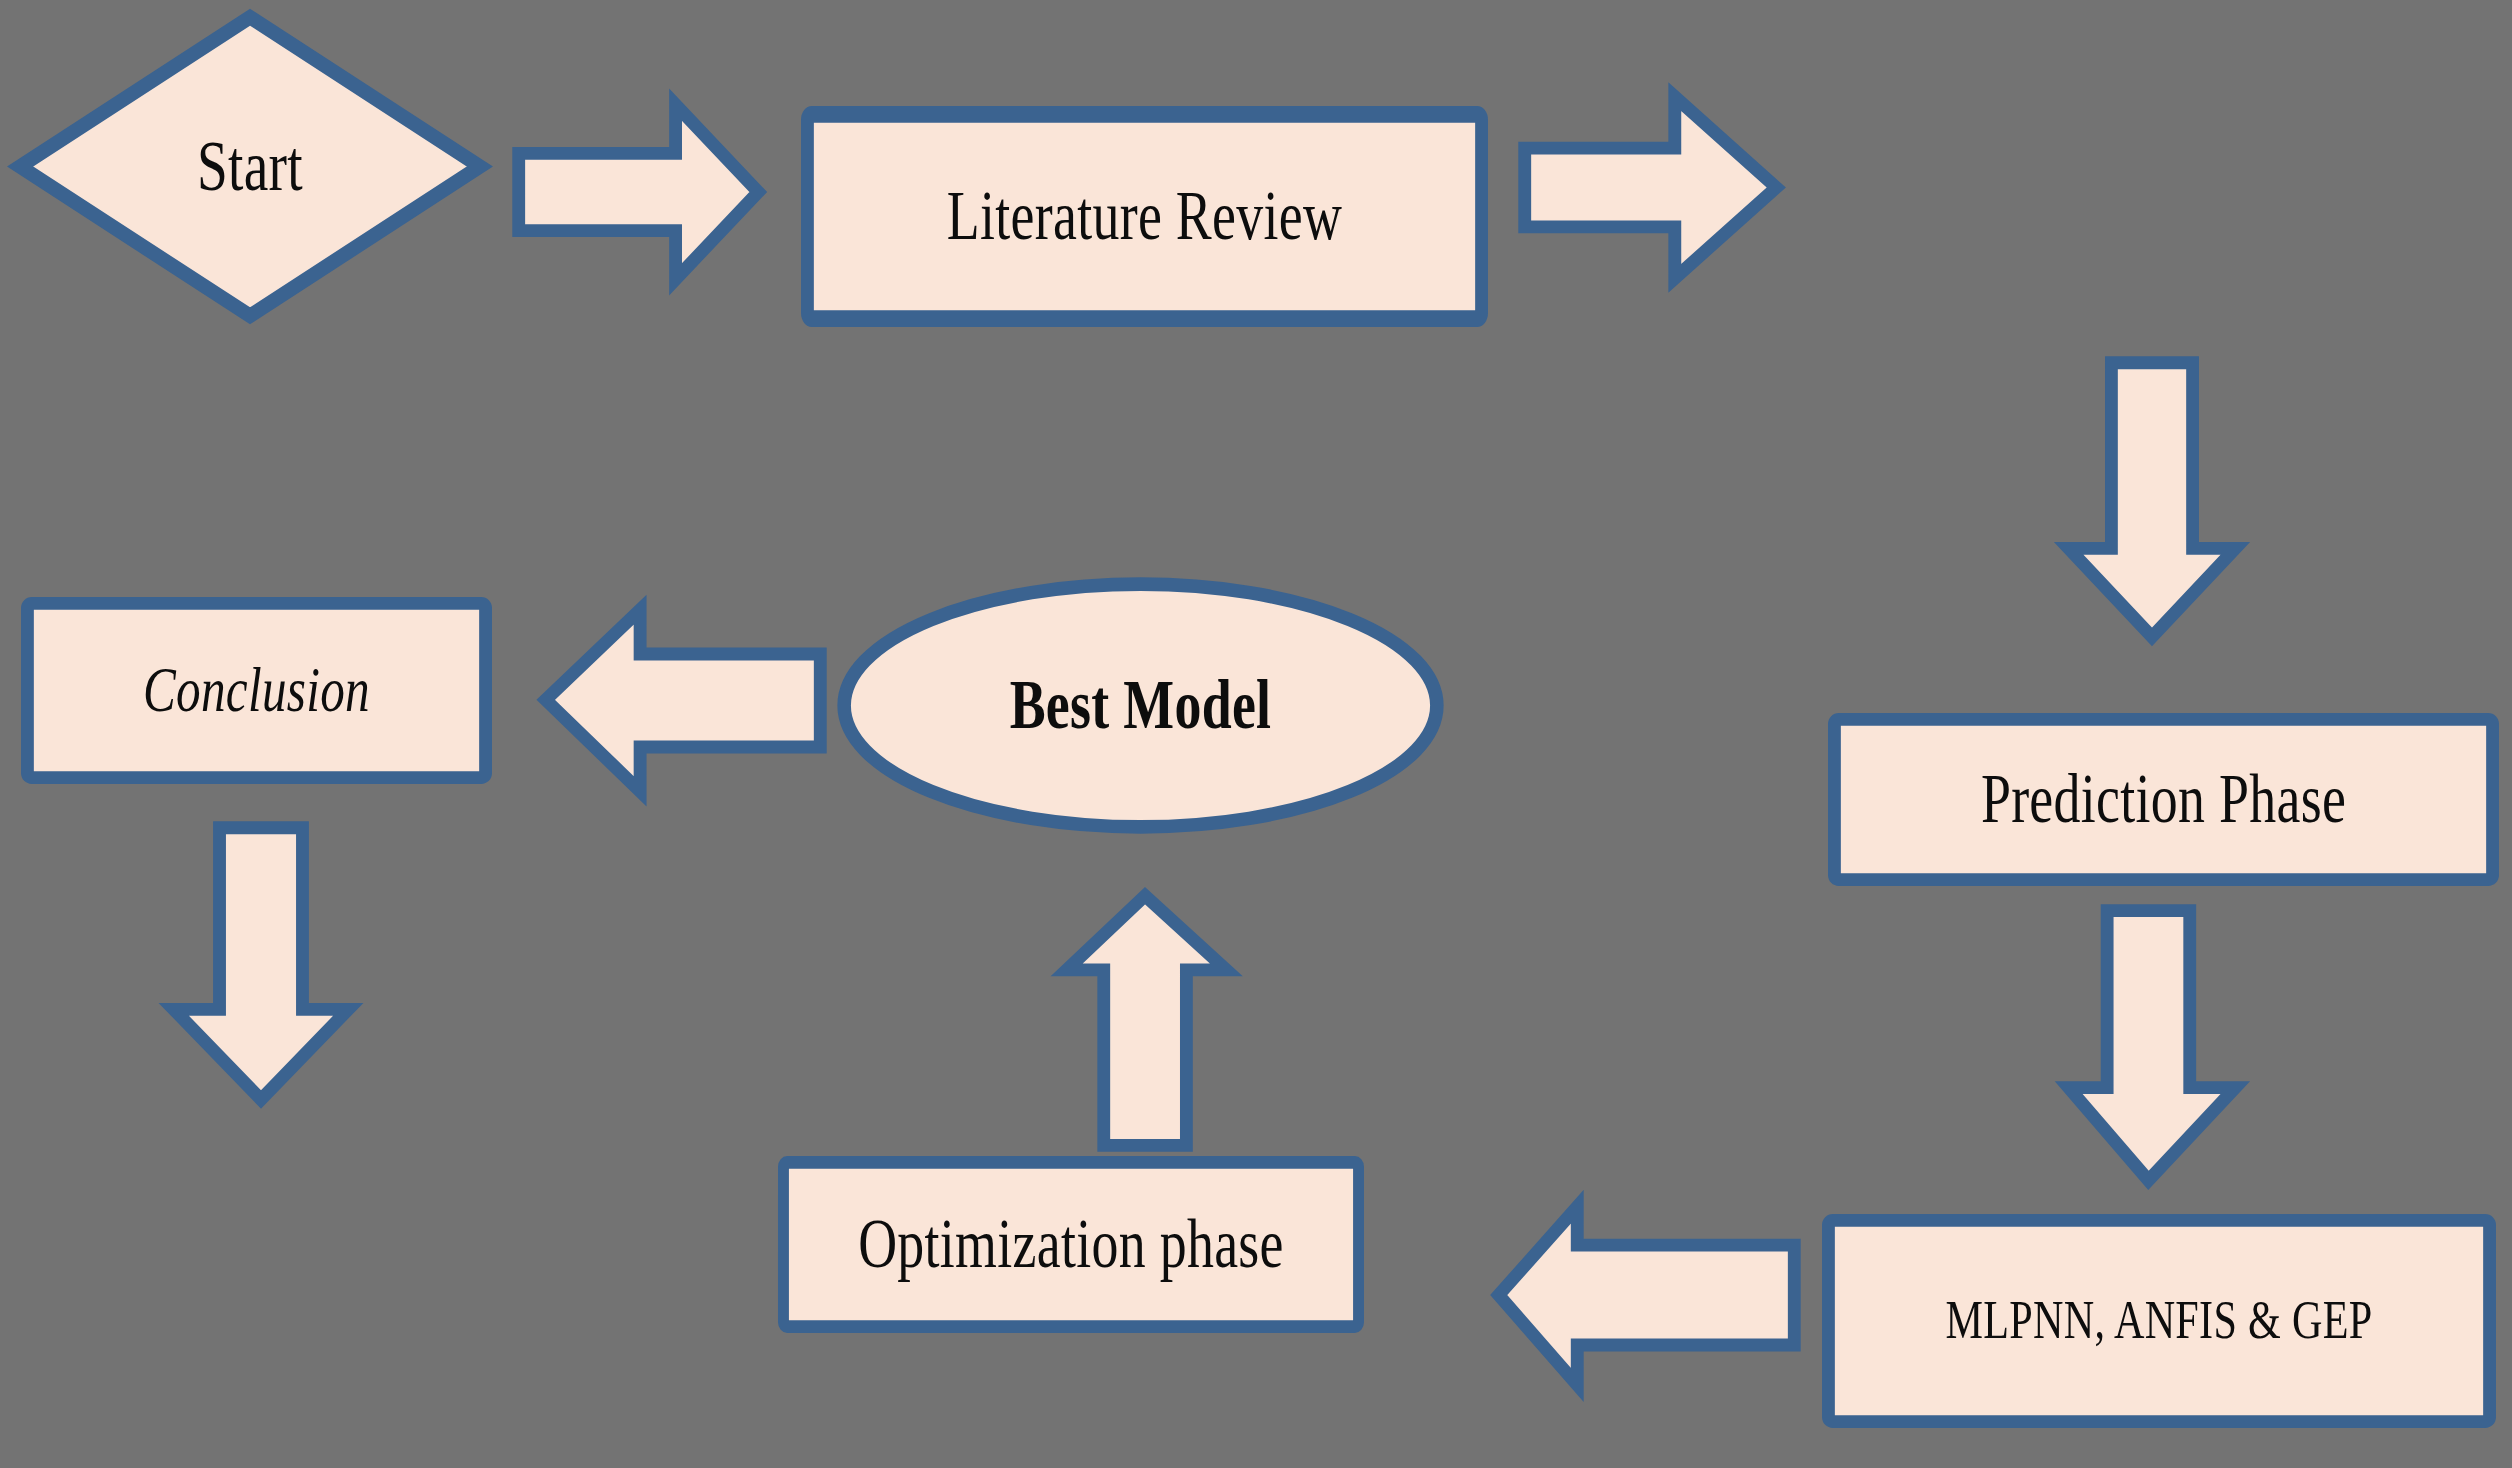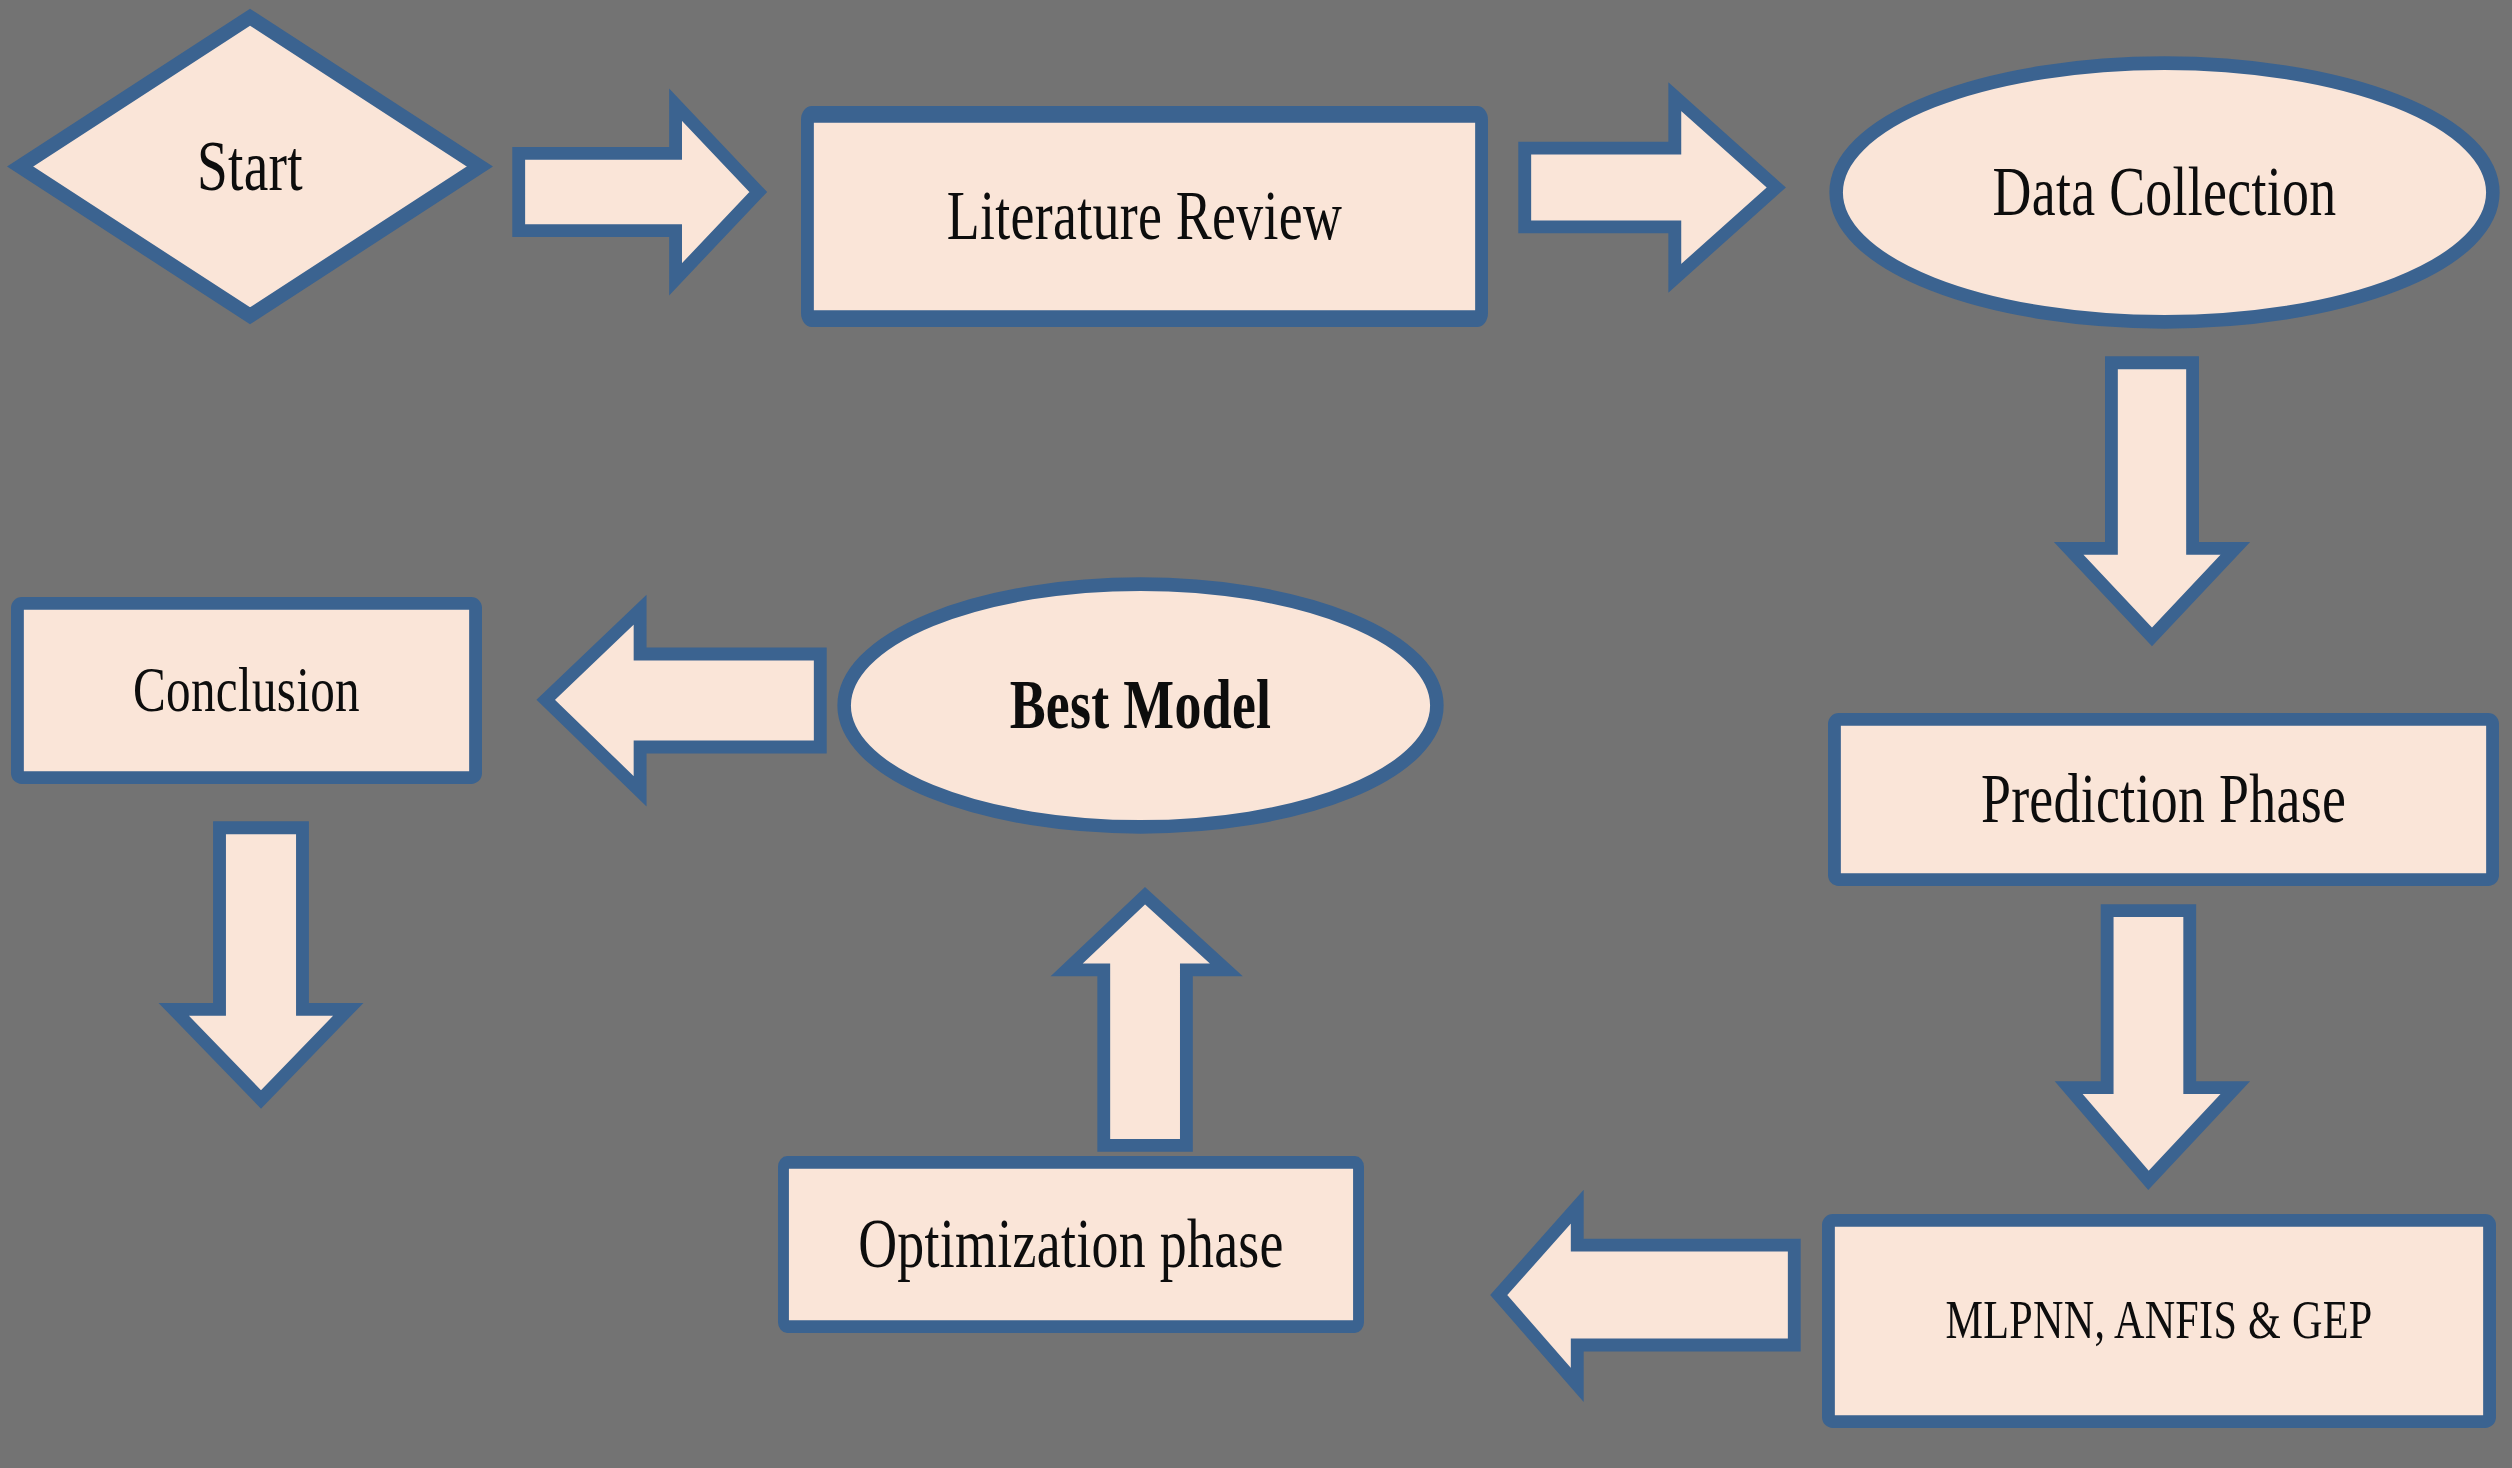--- a/index.html
+++ b/index.html
@@ -73,26 +73,20 @@
     </svg>
     <div class="node-label lbl-lg">Literature Review</div>
   </div>
 
   <div class="connector" style="left:1519px; top:91px; width:263px; height:193px;">
     <svg viewBox="0 0 368 270" preserveAspectRatio="none">
       <polygon points="8,80 218,80 218,8 360,135 218,262 218,190 8,190" fill="#FAE5D8" stroke="#3B6390" stroke-width="18" stroke-linejoin="miter"></polygon>
     </svg>
   </div>
 
-  <div class="node" style="left:1829px; top:56px; width:671px; height:273px;">
-    <svg viewBox="0 0 940 382" preserveAspectRatio="none">
-      <ellipse cx="470" cy="191" rx="460" ry="181" fill="#FAE5D8" stroke="#3B6390" stroke-width="19"></ellipse>
-    </svg>
-    <div class="node-label lbl-lg">Data Collection</div>
-  </div>
 
   <div class="connector" style="left:2063px; top:357px; width:178px; height:287px;">
     <svg viewBox="0 0 250 402" preserveAspectRatio="none">
       <polygon points="68,8 182,8 182,268 242,268 125,392 8,268 68,268" fill="#FAE5D8" stroke="#3B6390" stroke-width="18" stroke-linejoin="miter"></polygon>
     </svg>
   </div>
 
   <div class="node" style="left:1828px; top:682px; width:671px; height:173px;margin-top:31px;">
     <svg viewBox="0 0 940 242" preserveAspectRatio="none">
       <rect x="9" y="9" width="922" height="224" rx="6" ry="6" fill="#FAE5D8" stroke="#3B6390" stroke-width="18"></rect>
@@ -138,21 +132,21 @@
     </svg>
     <div class="node-label lbl-lg">Best Model</div>
   </div>
 
   <div class="connector" style="left:540px; top:604px; width:286px; height:193px;">
     <svg viewBox="0 0 400 270" preserveAspectRatio="none">
       <polygon points="392,70 140,70 140,8 8,134 140,262 140,200 392,200" fill="#FAE5D8" stroke="#3B6390" stroke-width="18" stroke-linejoin="miter"></polygon>
     </svg>
   </div>
 
-  <div class="node" style="left:11px; top:597px; width:471px; height:187px;">
+  <div class="node" style="left:21px; top:597px; width:471px; height:187px;font-style:italic;">
     <svg viewBox="0 0 660 262" preserveAspectRatio="none">
       <rect x="9" y="9" width="642" height="244" rx="6" ry="6" fill="#FAE5D8" stroke="#3B6390" stroke-width="18"></rect>
     </svg>
     <div class="node-label lbl-md">Conclusion</div>
   </div>
 
   <div class="connector" style="left:168px; top:822px; width:186px; height:286px;">
     <svg viewBox="0 0 260 400" preserveAspectRatio="none">
       <polygon points="72,8 188,8 188,262 252,262 130,388 8,262 72,262" fill="#FAE5D8" stroke="#3B6390" stroke-width="18" stroke-linejoin="miter"></polygon>
     </svg>

